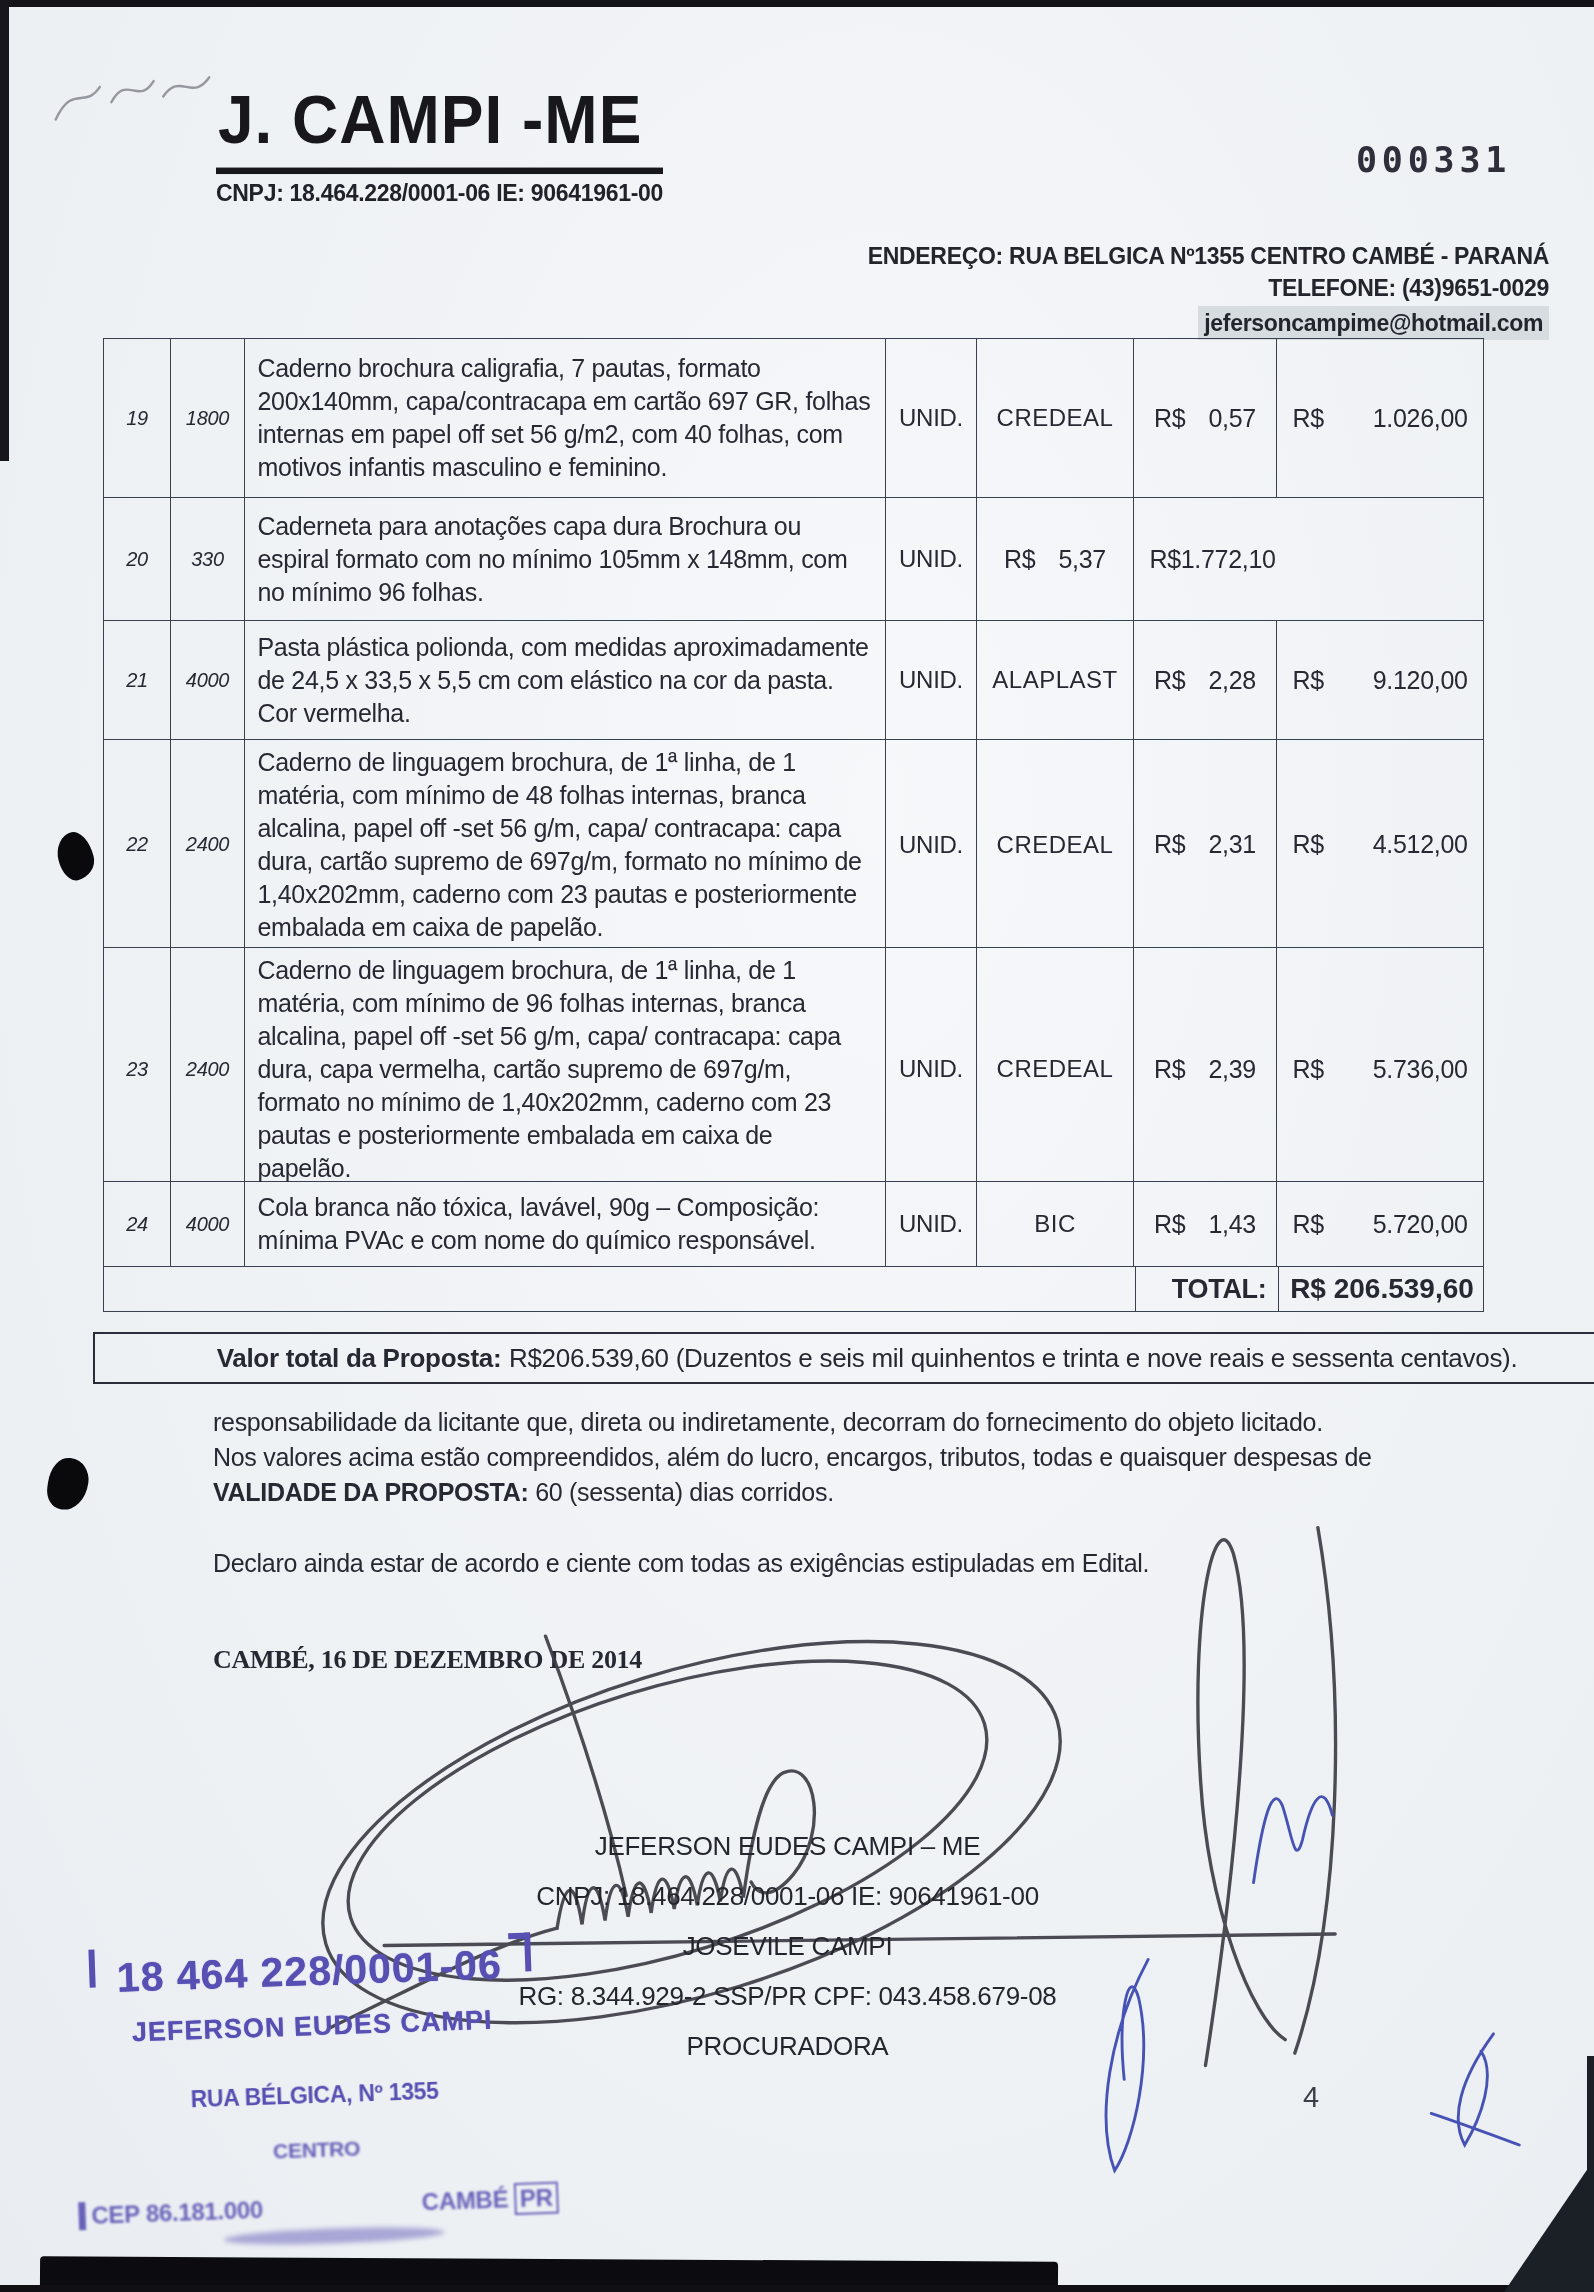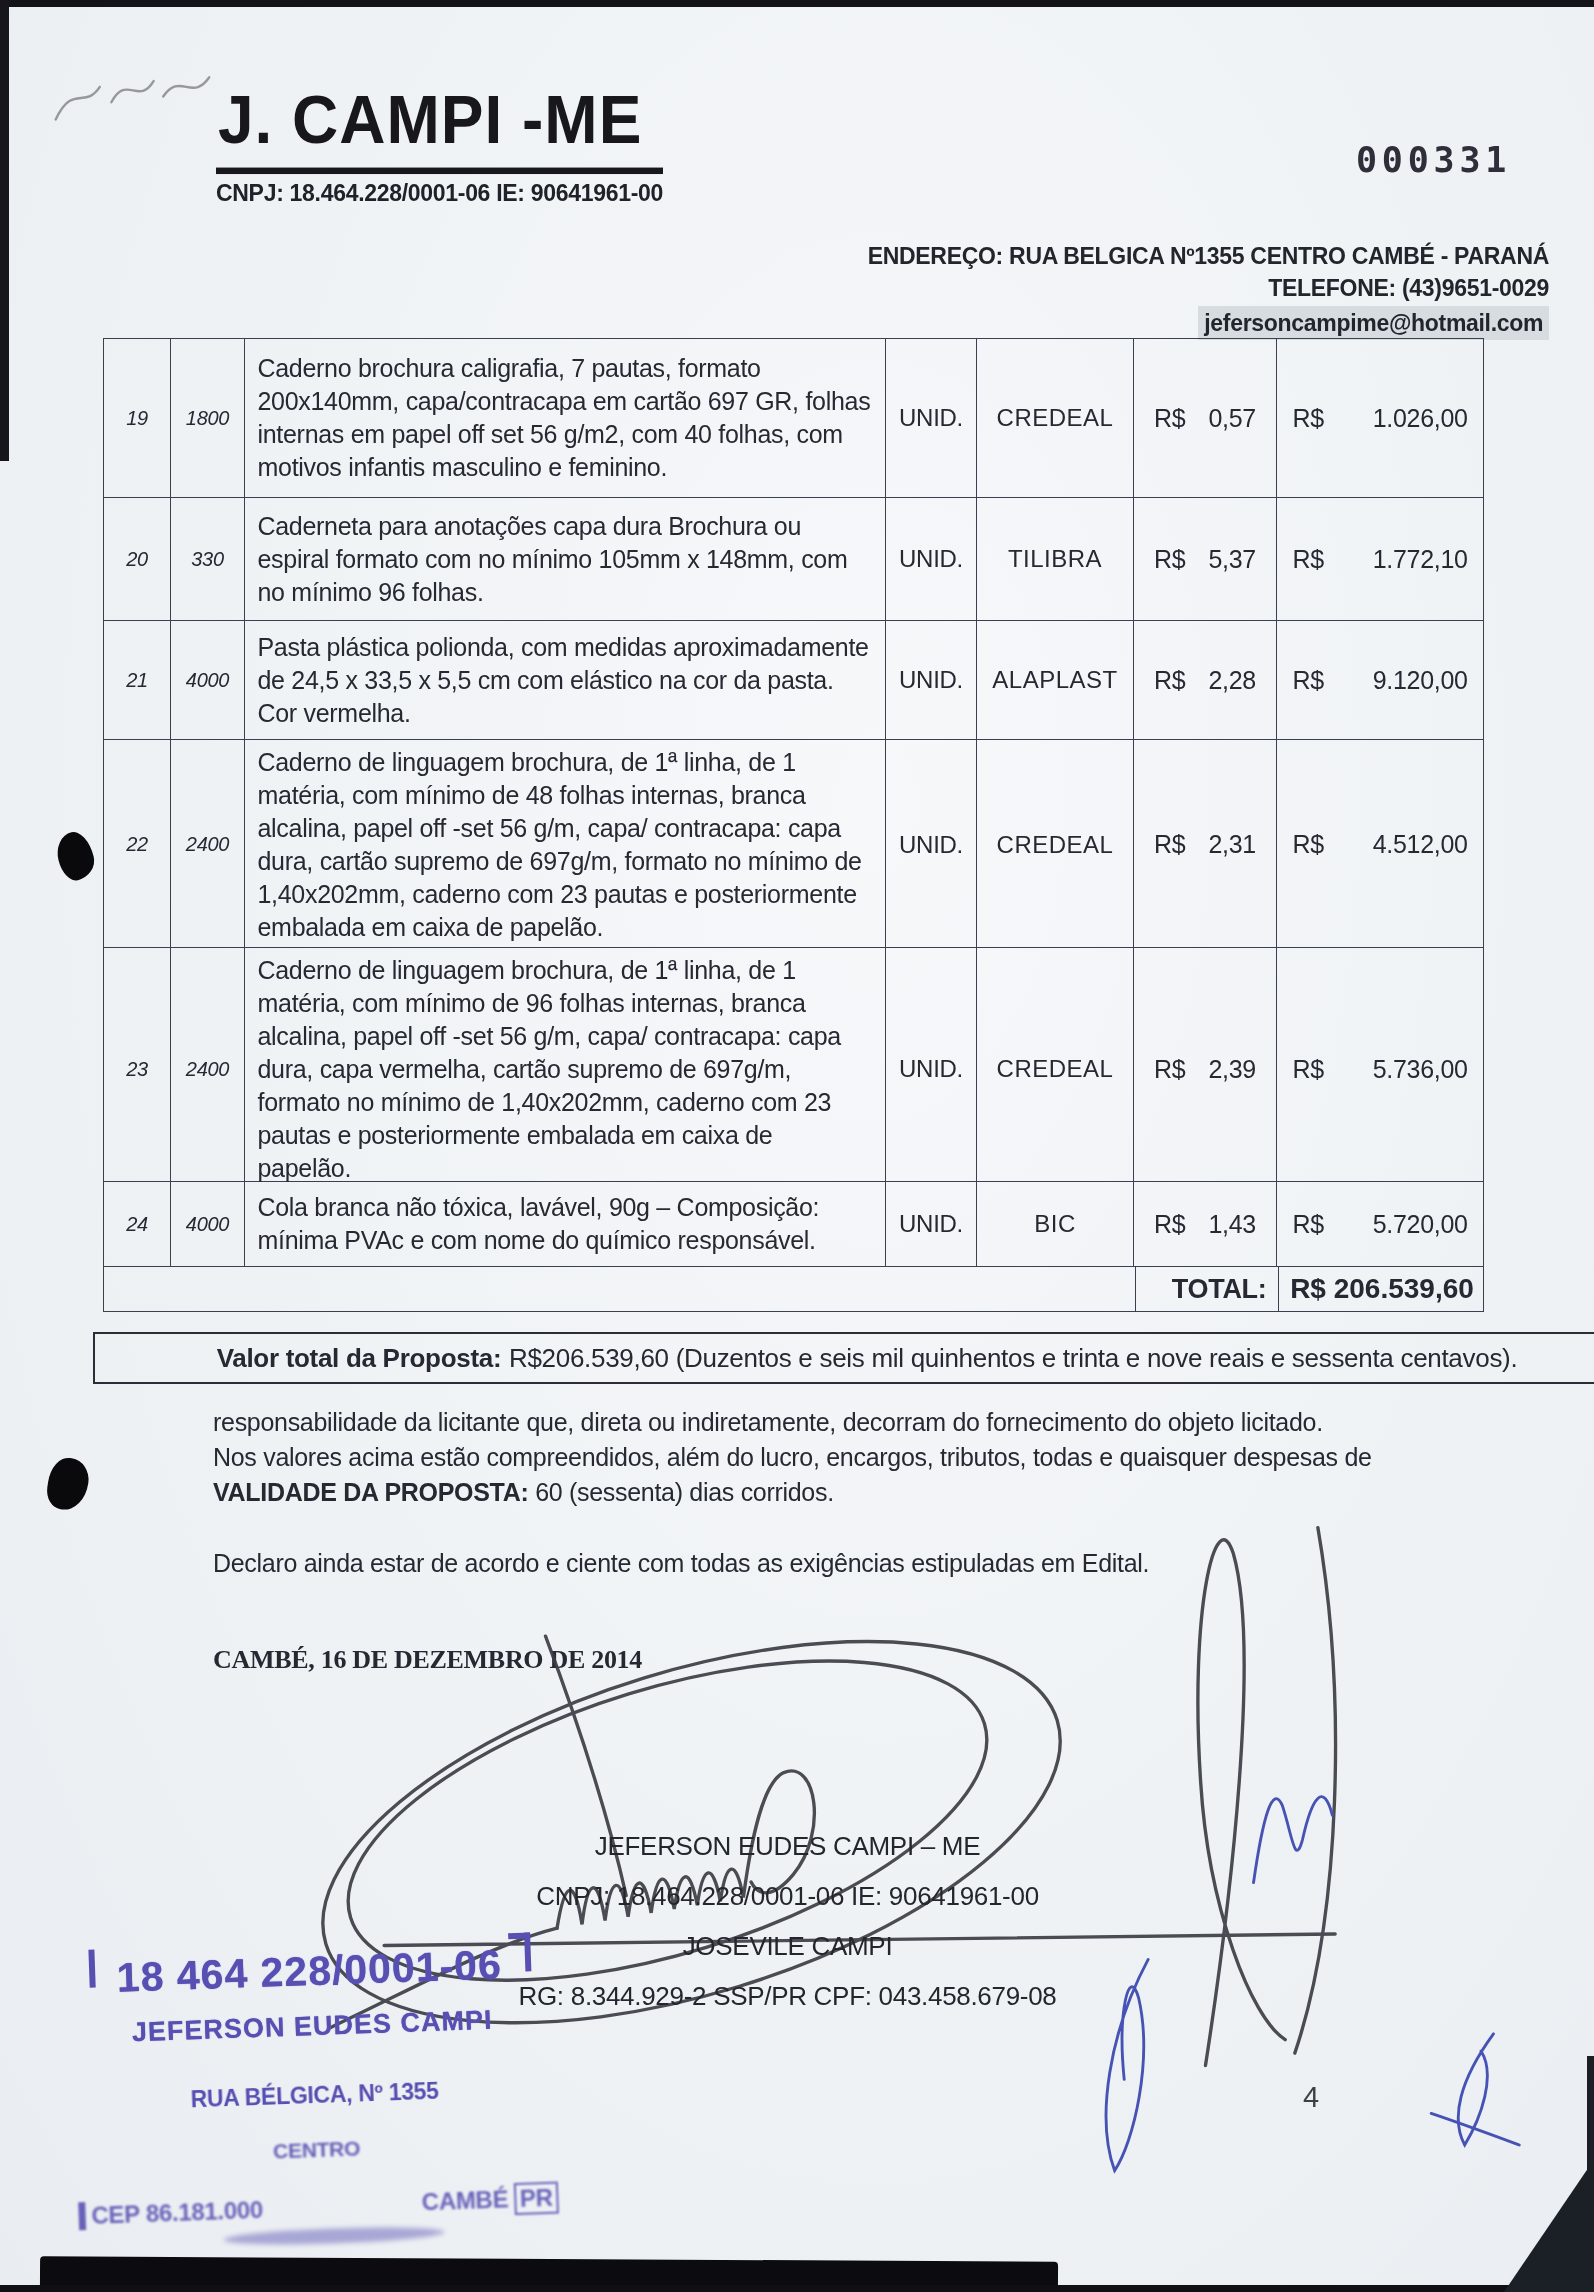--- a/index.html
+++ b/index.html
@@ -121,21 +121,20 @@
         <span>R$</span>
         <span>1.026,00</span>
       </div>
     </div>
 
     <div class="trow r20">
       <div class="cell-num">20</div>
       <div class="cell-num">330</div>
       <div class="cell-desc">Caderneta para anotações capa dura Brochura ou espiral formato com no mínimo 105mm x 148mm, com no mínimo 96 folhas.</div>
       <div class="cell-unit">UNID.</div>
-      <div class="cell-brand">TILIBRA</div>
       <div class="cell-price">
         <span>R$</span>
         <span>5,37</span>
       </div>
       <div class="cell-total">
         <span>R$</span>
         <span>1.772,10</span>
       </div>
     </div>
 
@@ -239,20 +238,21 @@
       <path d="M1005,595 C1032,420 1062,160 1034,62 C1016,6 988,120 1000,300 C1008,430 1052,545 1088,568"></path>
       <path d="M1122,35 C1152,210 1146,440 1098,582"></path>
     </g>
   </svg>
 
   <div class="signames">
     <div>JEFERSON EUDES CAMPI – ME</div>
     <div>CNPJ: 18.464.228/0001-06 IE: 90641961-00</div>
     <div>JOSEVILE CAMPI</div>
     <div>RG: 8.344.929-2 SSP/PR CPF: 043.458.679-08</div>
+    <div>PROCURADORA</div>
   </div>
 
   <svg class="pen" style="left:1239px;top:1772px" width="106" height="125" viewBox="0 0 110 130">
     <path d="M15,115 C25,45 35,12 45,35 C55,65 58,100 66,70 C76,25 88,10 97,45" fill="none" stroke="#4753b4" stroke-width="3" stroke-linecap="round"></path>
   </svg>
   <svg class="pen" style="left:1081px;top:1945px" width="96" height="240" viewBox="0 0 100 250">
     <path d="M70,15 C30,90 15,180 35,235 C55,205 75,120 60,55 C50,20 38,70 45,140" fill="none" stroke="#4753b4" stroke-width="3" stroke-linecap="round"></path>
   </svg>
   <svg class="pen" style="left:1412px;top:2022px" width="115" height="130" viewBox="0 0 120 135">
     <g fill="none" stroke="#4753b4" stroke-width="3" stroke-linecap="round">

